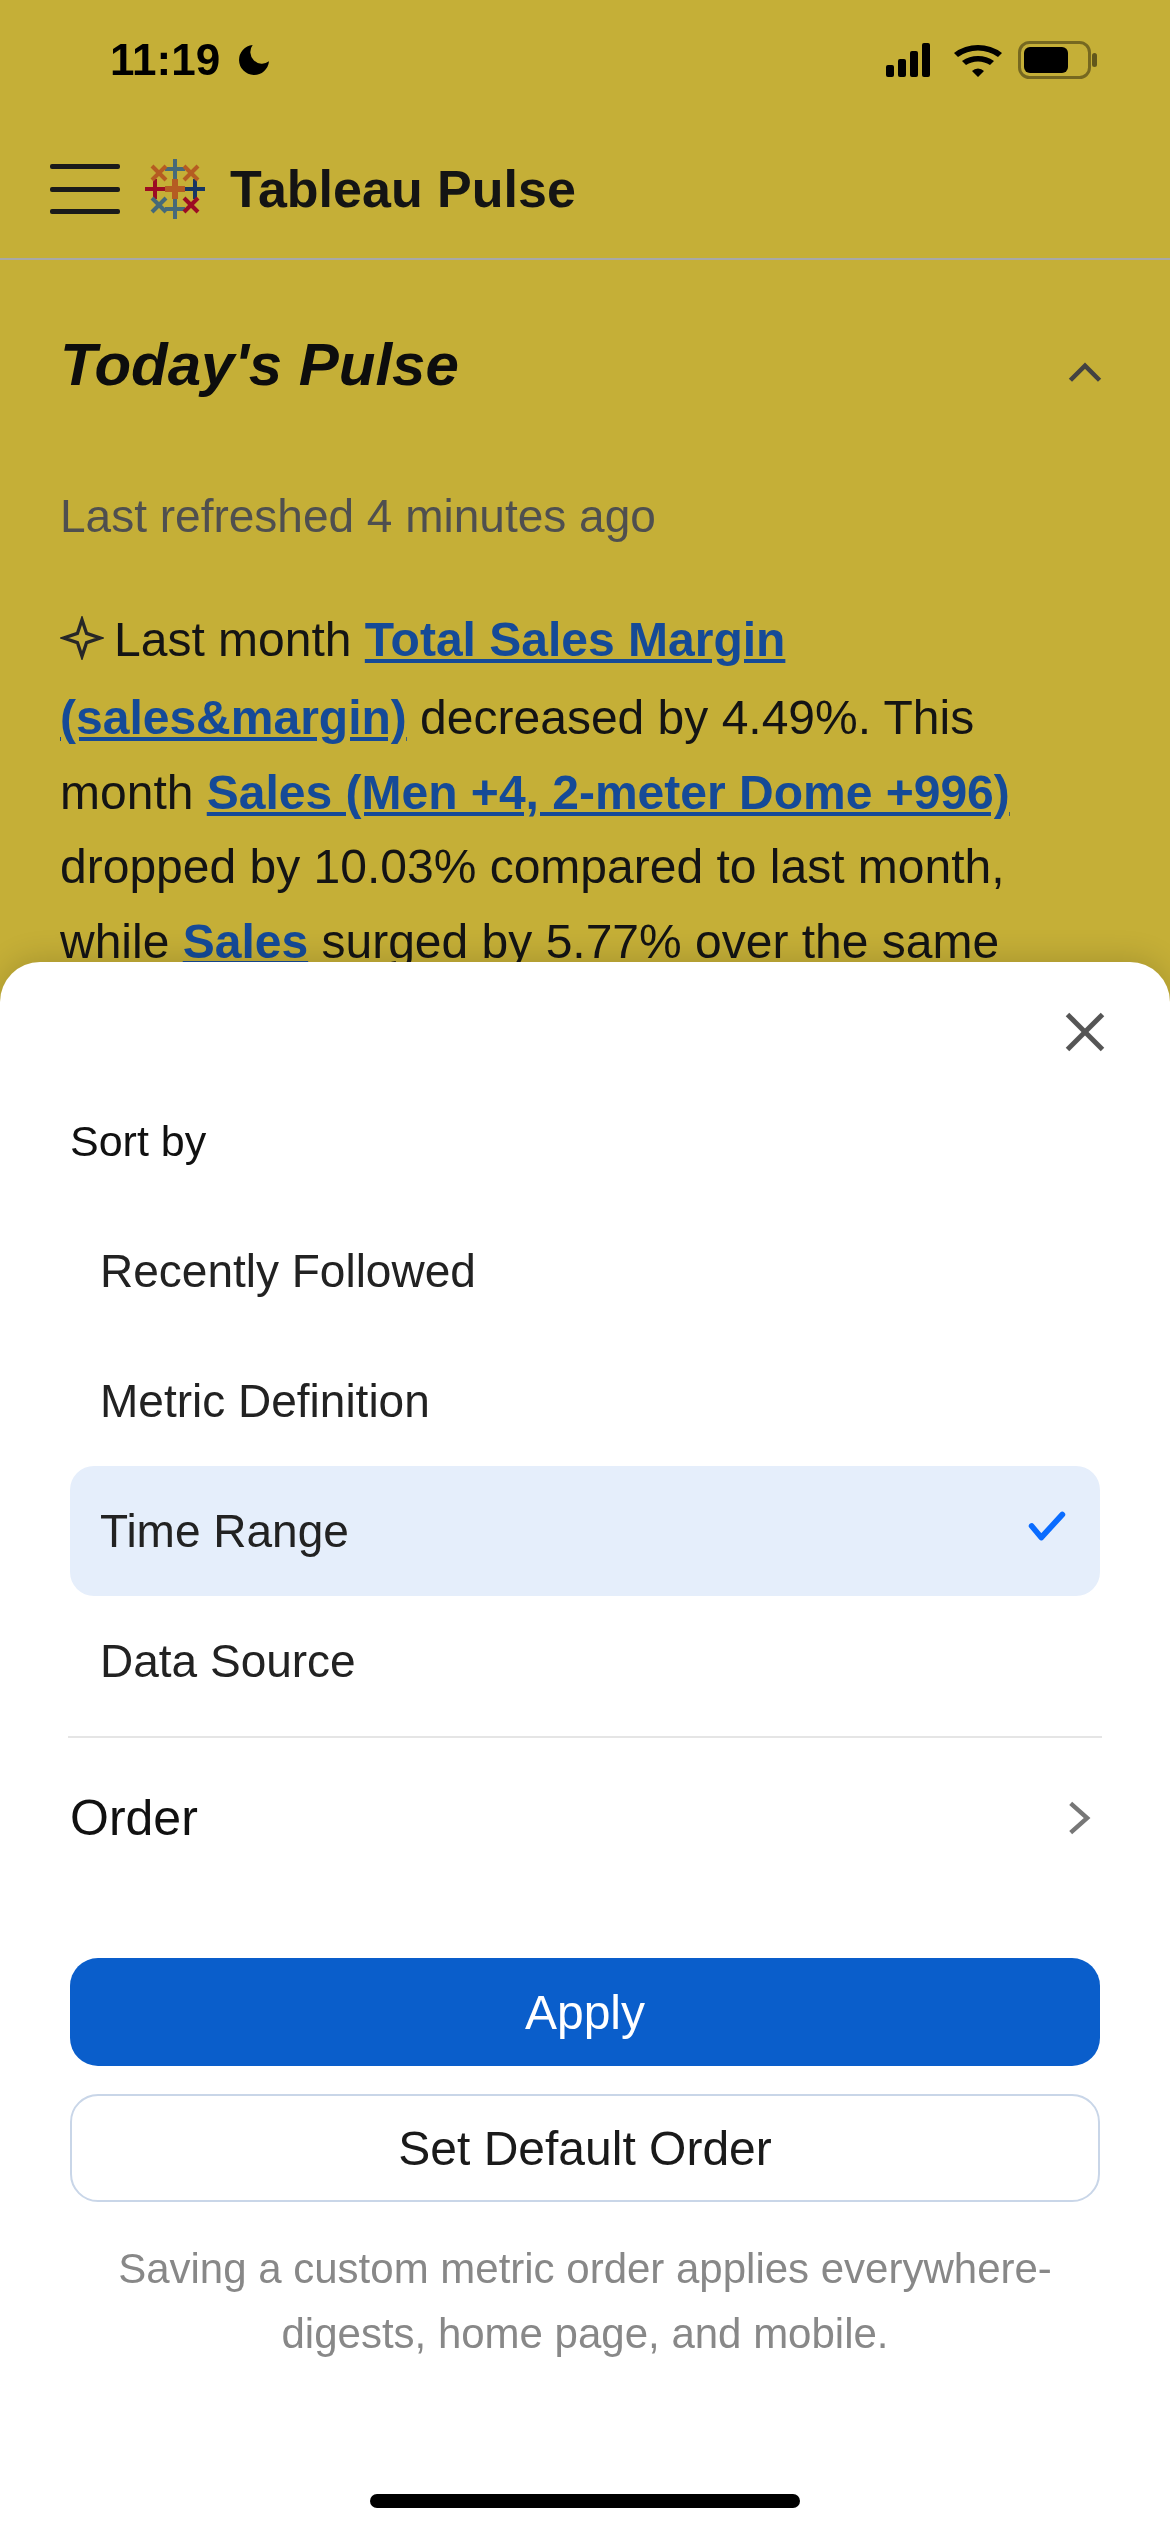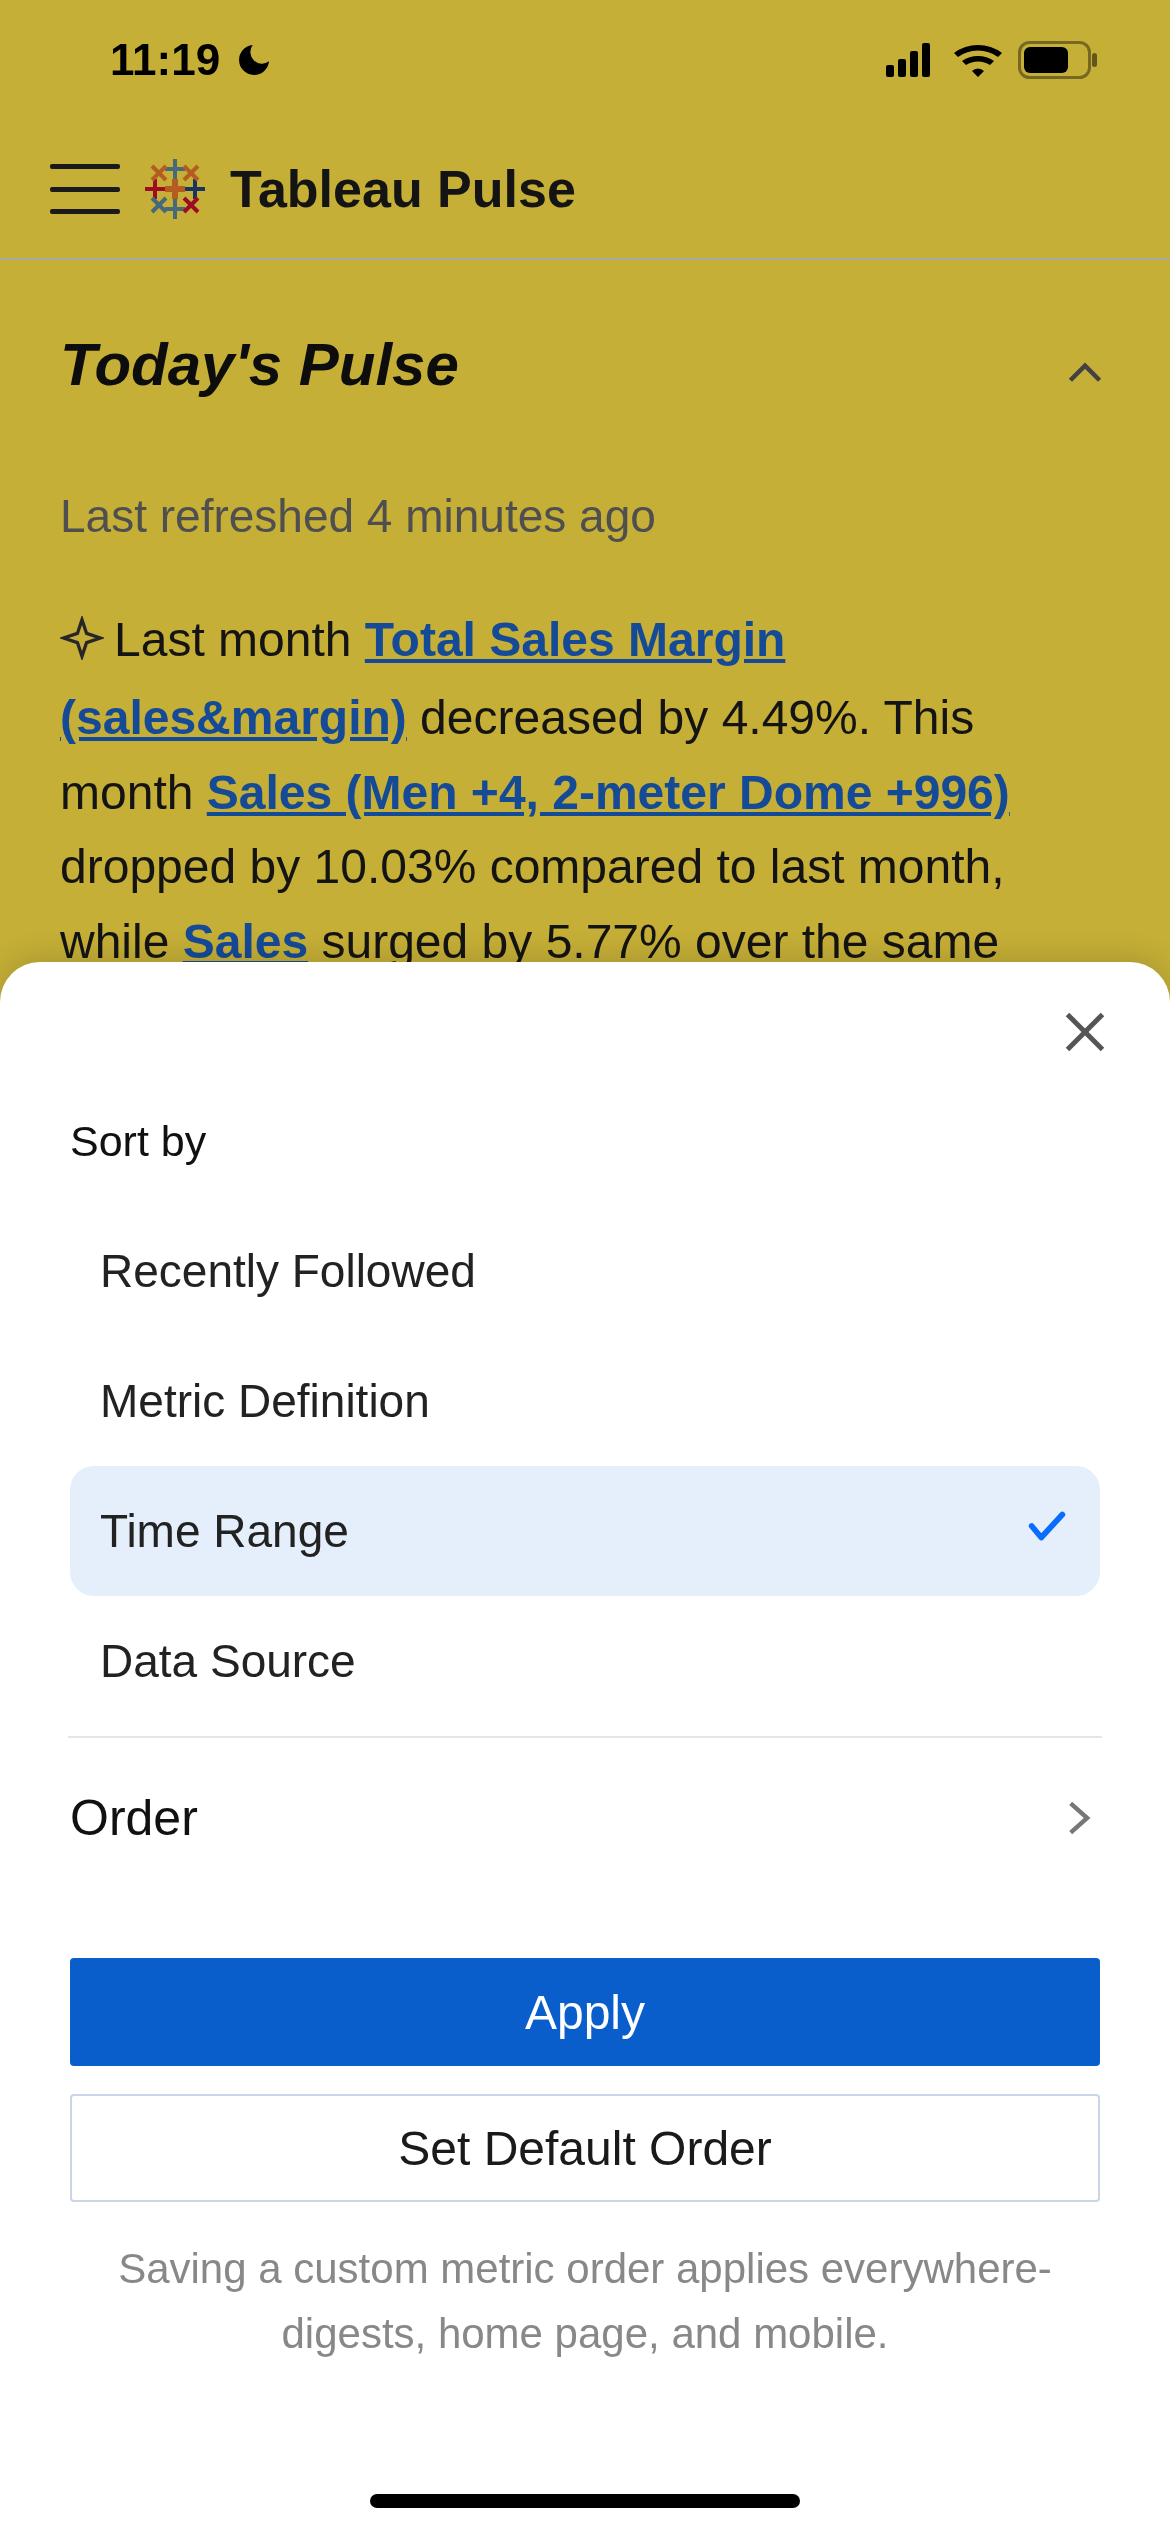--- a/index.html
+++ b/index.html
@@ -173,21 +173,21 @@
     font-size: 50px;
     font-weight: 500;
     color: #111;
     margin-top: 10px;
   }
   .btn {
     display: flex;
     align-items: center;
     justify-content: center;
     height: 108px;
-    border-radius: 4px;
+    border-radius: 28px;
     font-size: 48px;
     font-weight: 500;
     margin-top: 40px;
   }
   .btn-primary {
     background: #0a5ecb;
     color: #fff;
     margin-top: 70px;
   }
   .btn-secondary {

